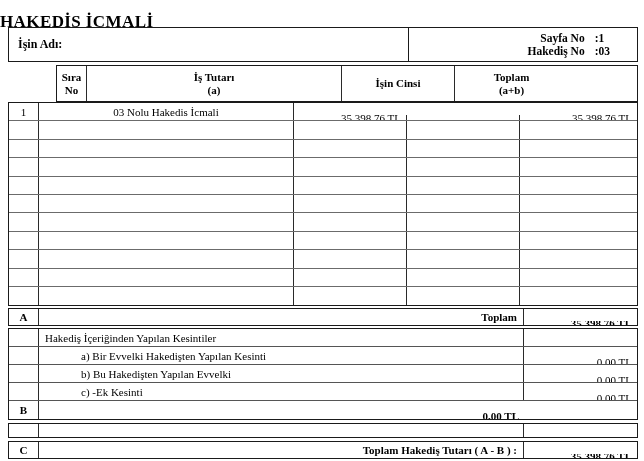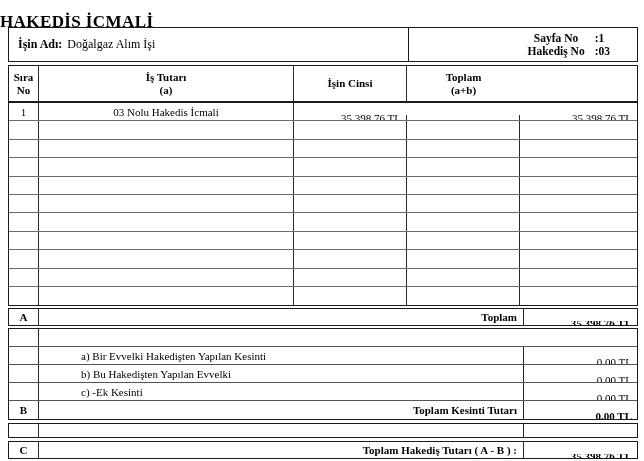--- a/index.html
+++ b/index.html
@@ -18,26 +18,26 @@
   .info { height:35px; display:grid; grid-template-columns:400px auto; }
   .info-left {
     border-right:1px solid #1a1a1a; display:flex; align-items:center;
     padding-left:9px; font-size:12px; gap:5px;
   }
   .info-right {
     display:grid; grid-template-columns:auto auto; column-gap:10px; row-gap:0;
     align-content:center; justify-content:end; padding-right:27px;
     font-size:11.5px; font-weight:bold; line-height:13px;
   }
-  .info-right .lbl { text-align:center; }
+  .info-right .lbl { text-align:right; }
 
   .b { font-weight:bold; }
 
   
-  .headrow { margin-top:3px; height:37px; display:grid; grid-template-columns:30px 255px 113px 113px auto; }
+  .headrow { margin-top:3px; height:37px; display:grid; grid-template-columns:30px 255px 113px 113px auto;margin-left:48px; }
   .hc {
     border-right:1px solid #2a2a2a; display:flex; flex-direction:column;
     align-items:center; justify-content:center; text-align:center;
     font-size:11px; font-weight:bold; line-height:13px;
   }
   .hc:last-child { border-right:none; }
 
   
   .datagrid { margin-top:0; }
   .row { display:grid; grid-template-columns:30px 255px 113px 113px auto; height:18.4px; border-bottom:1px solid #6b6b6b; box-sizing:border-box; }
@@ -68,21 +68,20 @@
 <body>
 
 <div class="page">
   <h1 class="title">HAKEDİŞ İCMALİ</h1>
 
   <div class="doc">
 
     <div class="box info">
       <div class="info-left">
         <span class="b">İşin Adı:</span>
-        <span>Doğalgaz Alım İşi</span>
       </div>
       <div class="info-right">
         <span class="lbl">Sayfa No</span>
         <span>:1</span>
         <span class="lbl">Hakediş No</span>
         <span>:03</span>
       </div>
     </div>
 
     <div class="box headrow">
@@ -186,40 +185,40 @@
 
     <div class="box sumrow mt2">
       <div class="cell center">A</div>
       <div class="cell mid">Toplam</div>
       <div class="cell right">35.398,76 TL</div>
     </div>
 
     <div class="box dedbox mt2">
       <div class="drow">
         <div class="cell"></div>
+        <div class="cell pl6">Hakediş İçeriğinden Yapılan Kesintiler</div>
         <div class="cell"></div>
       </div>
       <div class="drow">
         <div class="cell"></div>
         <div class="cell pl42">a) Bir Evvelki Hakedişten Yapılan Kesinti</div>
         <div class="cell right">0,00 TL</div>
       </div>
       <div class="drow">
         <div class="cell"></div>
         <div class="cell pl42">b) Bu Hakedişten Yapılan Evvelki</div>
         <div class="cell right">0,00 TL</div>
       </div>
       <div class="drow">
         <div class="cell"></div>
         <div class="cell pl42">c) -Ek Kesinti</div>
         <div class="cell right">0,00 TL</div>
       </div>
       <div class="drow sumrow" style="border:none;">
         <div class="cell center">B</div>
-        <div class="cell mid">Toplam Kesinti Tutarı</div>
         <div class="cell right">0,00 TL</div>
       </div>
     </div>
 
     <div class="box emptybar mt3">
       <div class="cell"></div>
       <div class="cell"></div>
       <div class="cell"></div>
     </div>
 

